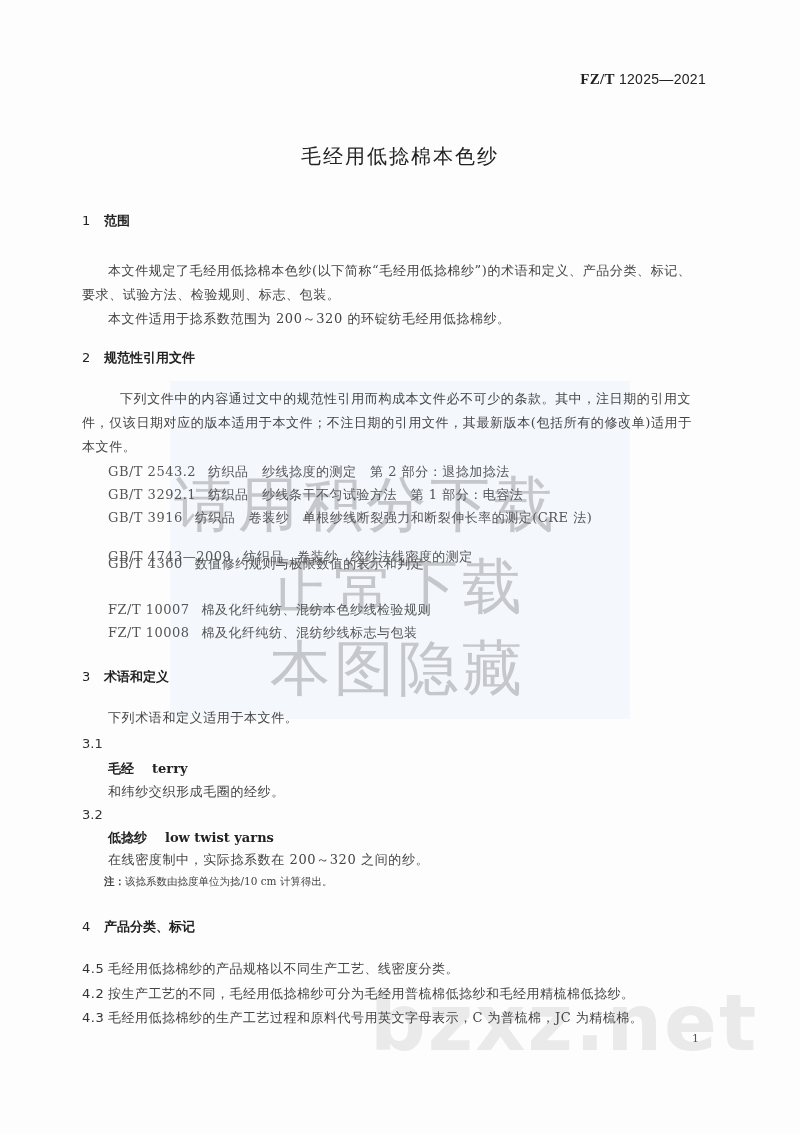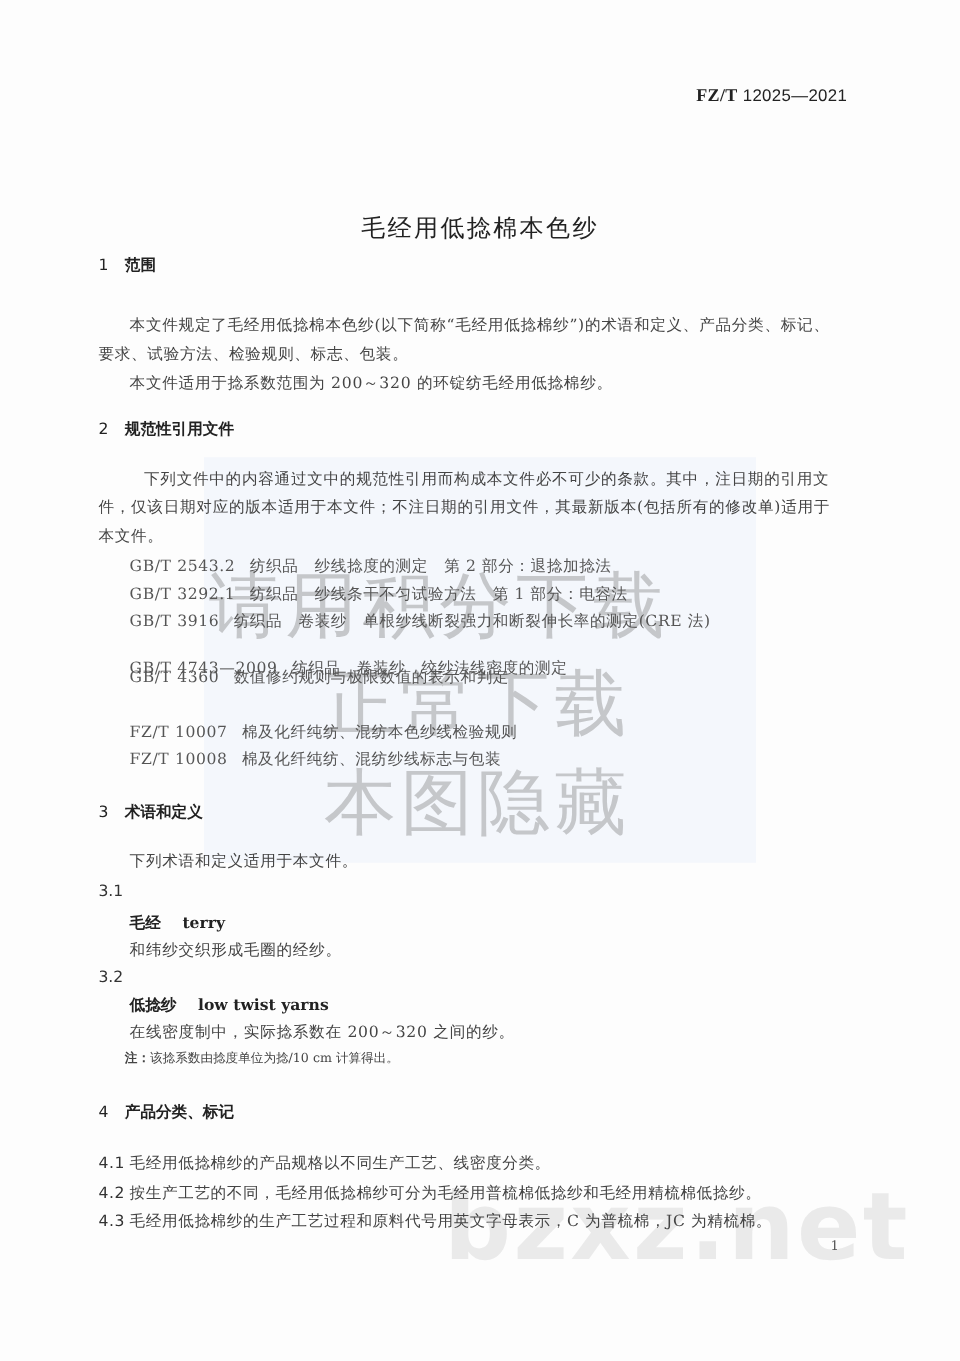--- a/index.html
+++ b/index.html
@@ -13,21 +13,21 @@
   .page { position: absolute; left: 0; top: 0; width: 800px; height: 1134px; }
   .abs { position: absolute; white-space: nowrap; }
   .std-code {
     right: 94px; top: 71px;
     font-family: "Liberation Sans", "DejaVu Sans", sans-serif;
     font-size: 14px; color: #222; letter-spacing: 0.3px;
   }
   .std-code .fz { font-family: "Liberation Serif", serif; font-weight: bold; font-size: 15px; }
   .title {
     left: 0; width: 800px; top: 143px; text-align: center;
-    font-family: "DejaVu Sans", sans-serif; font-size: 20px; color: #222; letter-spacing: 2px; margin-top: 34px;
+    font-family: "DejaVu Sans", sans-serif; font-size: 20px; color: #222; letter-spacing: 2px;
   }
   .h1 {
     left: 82px; font-family: "DejaVu Sans", sans-serif; font-size: 13px; font-weight: bold; color: #222;
   }
   .h1 .num { display: inline-block; width: 22px; font-weight: normal; }
   .p { font-size: 13px; color: #444; letter-spacing: 0.6px; }
   .ind { left: 108px; }
   .left { left: 82px; }
   .ref { left: 108px; font-size: 13px; color: #555; letter-spacing: 0.5px; }
   .ref .code { display: inline-block; min-width: 0; }
@@ -105,18 +105,18 @@
   <div class="abs p ind" style="top:783px;">和纬纱交织形成毛圈的经纱。</div>
 
   <div class="abs clause" style="top:807px;">3.2</div>
   <div class="abs term" style="top:829px;"><span>低捻纱</span><span class="en">low twist yarns</span></div>
   <div class="abs p ind" style="top:851px;">在线密度制中，实际捻系数在 200～320 之间的纱。</div>
   <div class="abs note" style="top:875px;"><span class="lbl">注：</span><span>该捻系数由捻度单位为捻/10 cm 计算得出。</span></div>
 
   <div class="abs h1" style="top:918px;">
     <span class="num">4</span><span>产品分类、标记</span>
   </div>
-  <div class="abs item" style="top:960px;"><span class="num">4.1</span><span>毛经用低捻棉纱的产品规格以不同生产工艺、线密度分类。</span></div>
+  <div class="abs item" style="top:960px;"><span class="num">4.5</span><span>毛经用低捻棉纱的产品规格以不同生产工艺、线密度分类。</span></div>
   <div class="abs item" style="top:985px;"><span class="num">4.2</span><span>按生产工艺的不同，毛经用低捻棉纱可分为毛经用普梳棉低捻纱和毛经用精梳棉低捻纱。</span></div>
   <div class="abs item" style="top:1009px;"><span class="num">4.3</span><span>毛经用低捻棉纱的生产工艺过程和原料代号用英文字母表示，C 为普梳棉，JC 为精梳棉。</span></div>
 
   <div class="abs pagenum">1</div>
 </div>
 
 </body></html>

